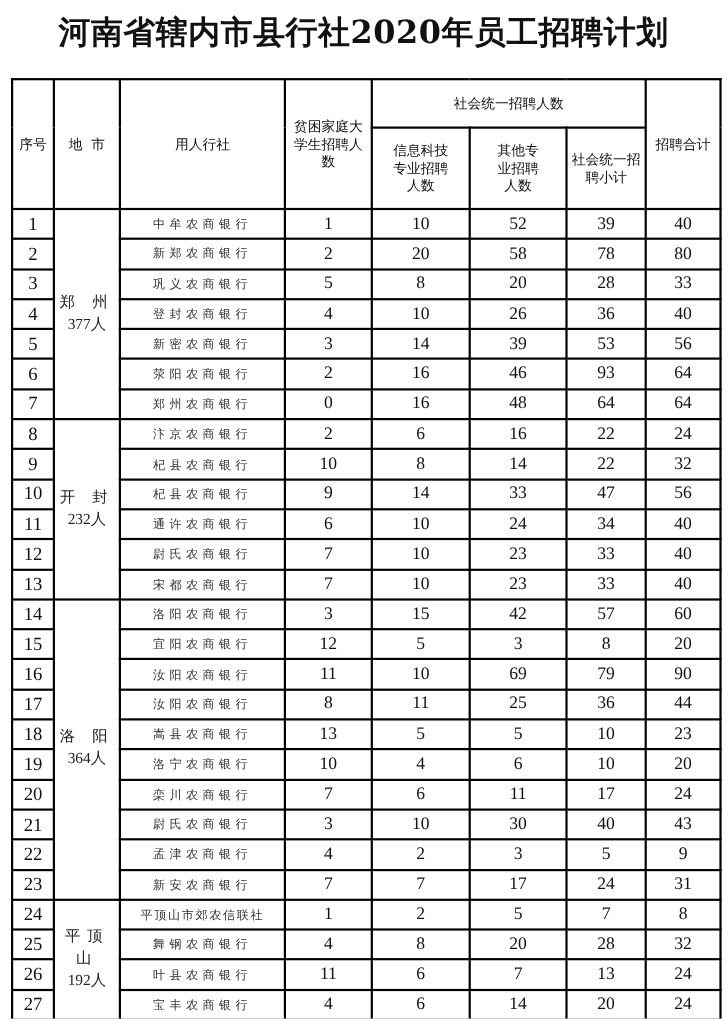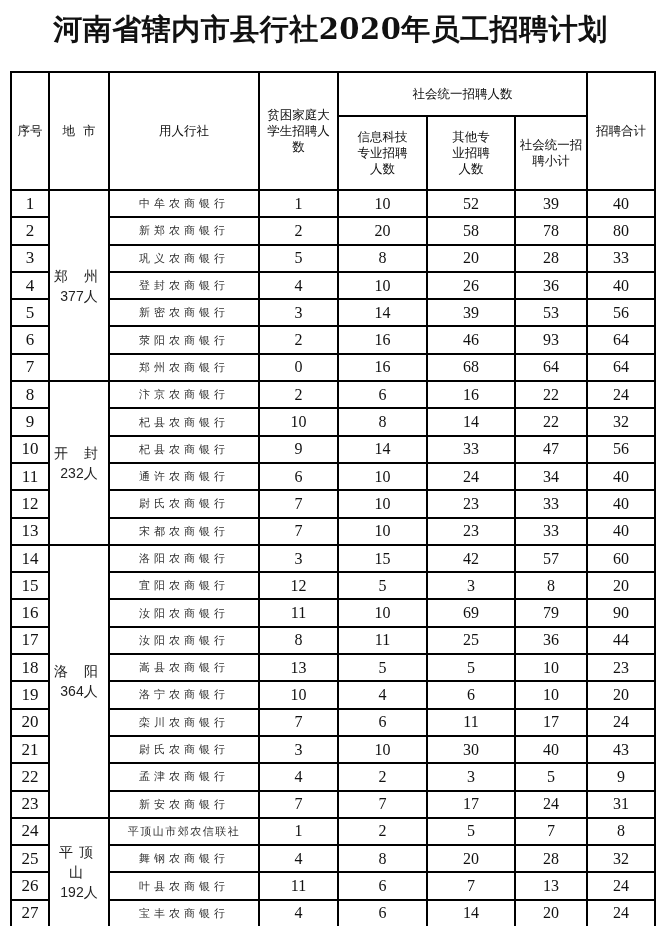--- a/index.html
+++ b/index.html
@@ -5,21 +5,21 @@
   html, body { margin:0; padding:0; background:#ffffff; }
   body { width:661px; height:926px; position:relative; overflow:hidden; font-family:"Liberation Serif", "DejaVu Serif", serif; color:#111; }
   .title { position:absolute; left:0; top:10px; width:661px; text-align:center; font-size:29px; font-weight:bold; letter-spacing:0.5px; font-family:"DejaVu Serif", "Liberation Serif", serif; }
   table.plan { position:absolute; left:10px; top:71px; border-collapse:collapse; table-layout:fixed; }
   table.plan td, table.plan th { border:2px solid #000; padding:0; text-align:center; vertical-align:middle; }
   th { font-family:"DejaVu Sans", "Liberation Sans", sans-serif; font-weight:normal; font-size:12.5px; line-height:16px; color:#111; }
   td.num { font-size:16px; font-family:"Liberation Serif", serif; }
   td.seq { font-size:17px; }
   td.org { font-family:"DejaVu Serif", "Liberation Serif", serif; font-size:11px; letter-spacing:4px; color:#333; }
   td.org.long { letter-spacing:1.5px; }
-  td.city { font-family:Liberation Sans, sans-serif; font-size:14px; line-height:20px; color:#222; }
+  td.city { font-family:Liberation Serif, serif; font-size:14px; line-height:20px; color:#222; }
   td.city .cname { letter-spacing:6px; }
   tr.row { height:27.3px; }
 </style>
 </head>
 <body>
 
 <div class="title">河南省辖内市县行社2020年员工招聘计划</div>
 
 <table class="plan">
   <colgroup>
@@ -104,21 +104,21 @@
         <td class="num">16</td>
         <td class="num">46</td>
         <td class="num">93</td>
         <td class="num">64</td>
       </tr>
       <tr class="row">
         <td class="num seq">7</td>
         <td class="org">郑州农商银行</td>
         <td class="num">0</td>
         <td class="num">16</td>
-        <td class="num">68</td>
+        <td class="num">48</td>
         <td class="num">64</td>
         <td class="num">64</td>
       </tr>
       <tr class="row">
         <td class="num seq">8</td>
         <td class="city" rowspan="6">
           <div class="cname">开 封</div>
           <div>232人</div>
         </td>
         <td class="org">汴京农商银行</td>

